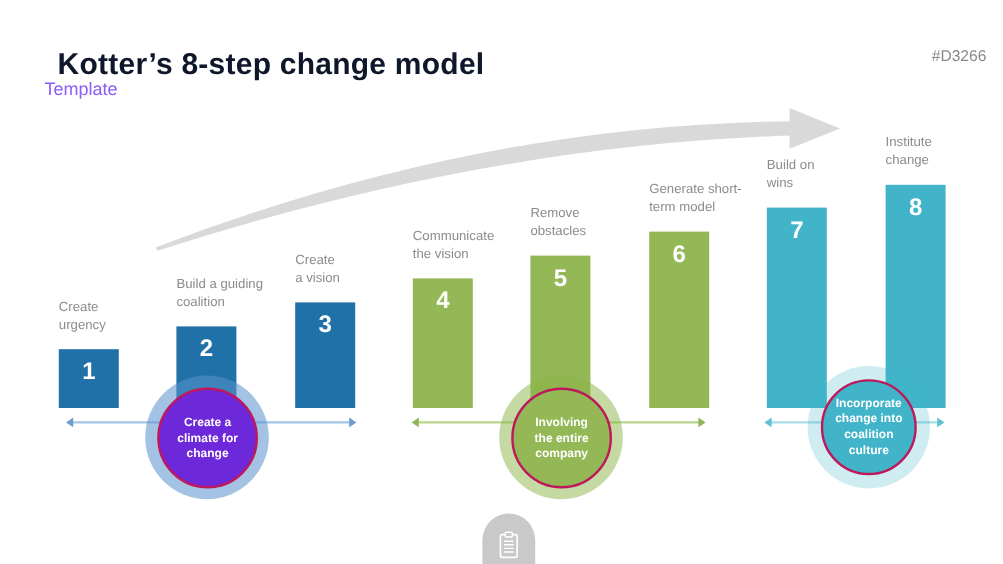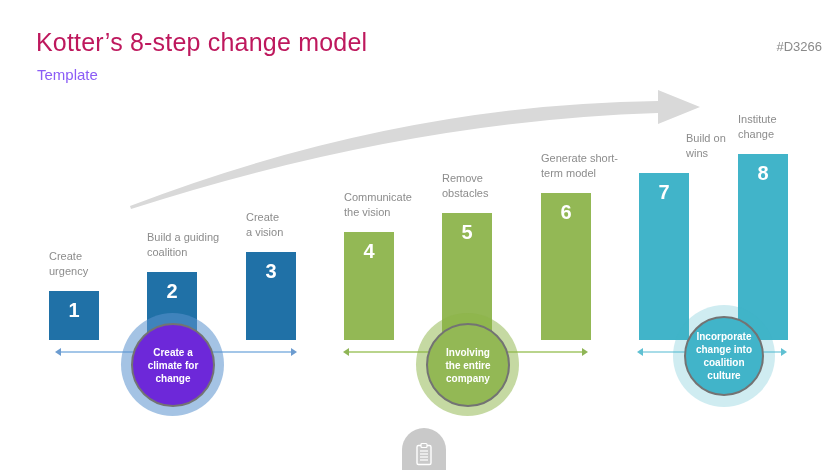--- a/index.html
+++ b/index.html
@@ -1,21 +1,21 @@
 <!DOCTYPE html>
 <html><head>
 <meta charset="utf-8">
 <style>
   html,body{margin:0;padding:0;background:#fff;}
   .slide{
     position:relative;width:836px;height:470px;background:#ffffff;
     overflow:hidden;font-family:"Liberation Sans",sans-serif;
   }
   .code{position:absolute;top:10px;right:14px;font-size:13px;color:#8a8a8a;margin-top:29px;}
-  .title{position:absolute;left:36px;top:28px;margin:0;font-size:25px;font-weight:400;color:#be185d;letter-spacing:.2px;}
+  .title{position:absolute;left:36px;top:28px;margin:12px;font-size:25px;font-weight:700;color:#0f172a;letter-spacing:.2px;}
   .subtitle{position:absolute;left:37px;top:66px;font-size:15px;color:#8b5cf6;}
 
   .swoosh{position:absolute;left:0;top:0;z-index:0;}
 
   .bar{position:absolute;width:50px;z-index:2;text-align:center;}
   .bar .num{display:block;margin-top:8px;font-size:20px;font-weight:bold;color:#ffffff;}
   .g1{background:#2071a7;}
   .g2{background:#93b855;}
   .g3{background:#41b4c9;}
 
@@ -35,21 +35,21 @@
   .ax2 .ah.right{border-left:6px solid #8fb556;}
   .ax3 .axis-line{background:#a8dce8;}
   .ax3 .ah.left{border-right:6px solid #5fc0d2;}
   .ax3 .ah.right{border-left:6px solid #5fc0d2;}
 
   .halo{position:absolute;border-radius:50%;z-index:3;}
   .halo1{left:121px;top:313px;width:103px;height:103px;background:rgba(90,145,205,0.55);}
   .halo2{left:416px;top:313px;width:103px;height:103px;background:rgba(140,180,70,0.5);}
   .halo3{left:673px;top:305px;width:102px;height:102px;background:rgba(65,180,201,0.25);}
   .circle{
-    position:absolute;border-radius:50%;z-index:4;border:2px solid #737373;
+    position:absolute;border-radius:50%;z-index:4;border:2px solid #be185d;
     display:flex;align-items:center;justify-content:center;text-align:center;
     color:#fff;font-size:10px;line-height:13px;font-weight:bold;box-sizing:border-box;
   }
   .circle span{display:block;}
   .circle1{left:131px;top:323px;width:84px;height:84px;background:#6d28d9;}
   .circle2{left:426px;top:323px;width:84px;height:84px;background:#93b855;}
   .circle3{left:684px;top:316px;width:80px;height:80px;background:#41b4c9;}
 
   .footer-arch{
     position:absolute;left:402px;top:428px;width:44px;height:50px;
@@ -88,21 +88,21 @@
     <span>the vision</span>
   </div>
   <div class="step-label" style="left:442px;top:171px;">
     <span>Remove</span>
     <span>obstacles</span>
   </div>
   <div class="step-label" style="left:541px;top:151px;">
     <span>Generate short-</span>
     <span>term model</span>
   </div>
-  <div class="step-label" style="left:639px;top:131px;margin-left:47px;">
+  <div class="step-label" style="left:639px;top:131px;">
     <span>Build on</span>
     <span>wins</span>
   </div>
   <div class="step-label" style="left:738px;top:112px;">
     <span>Institute</span>
     <span>change</span>
   </div>
 
   <div class="bar g1" style="left:49px;top:291px;height:49px;">
     <span class="num">1</span>

